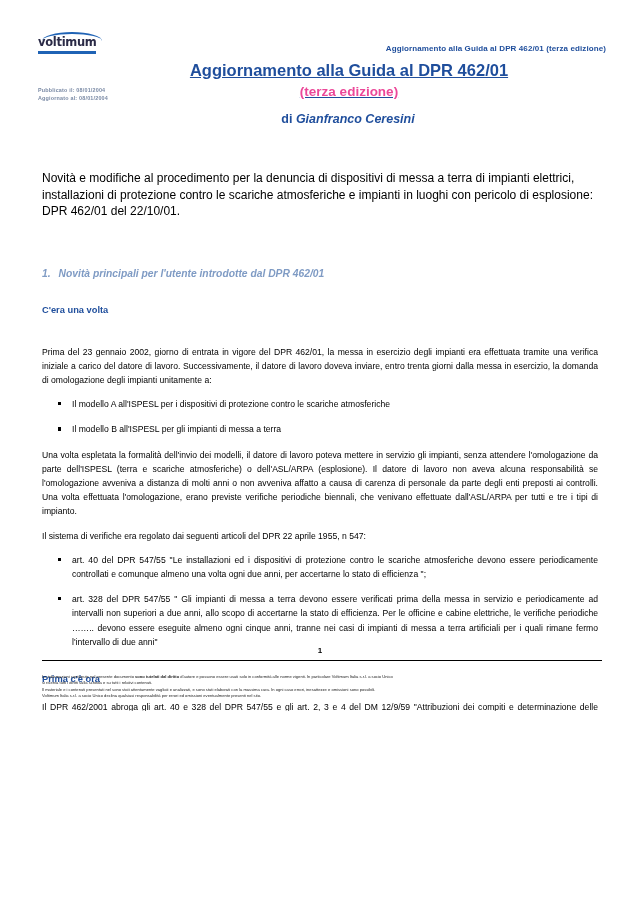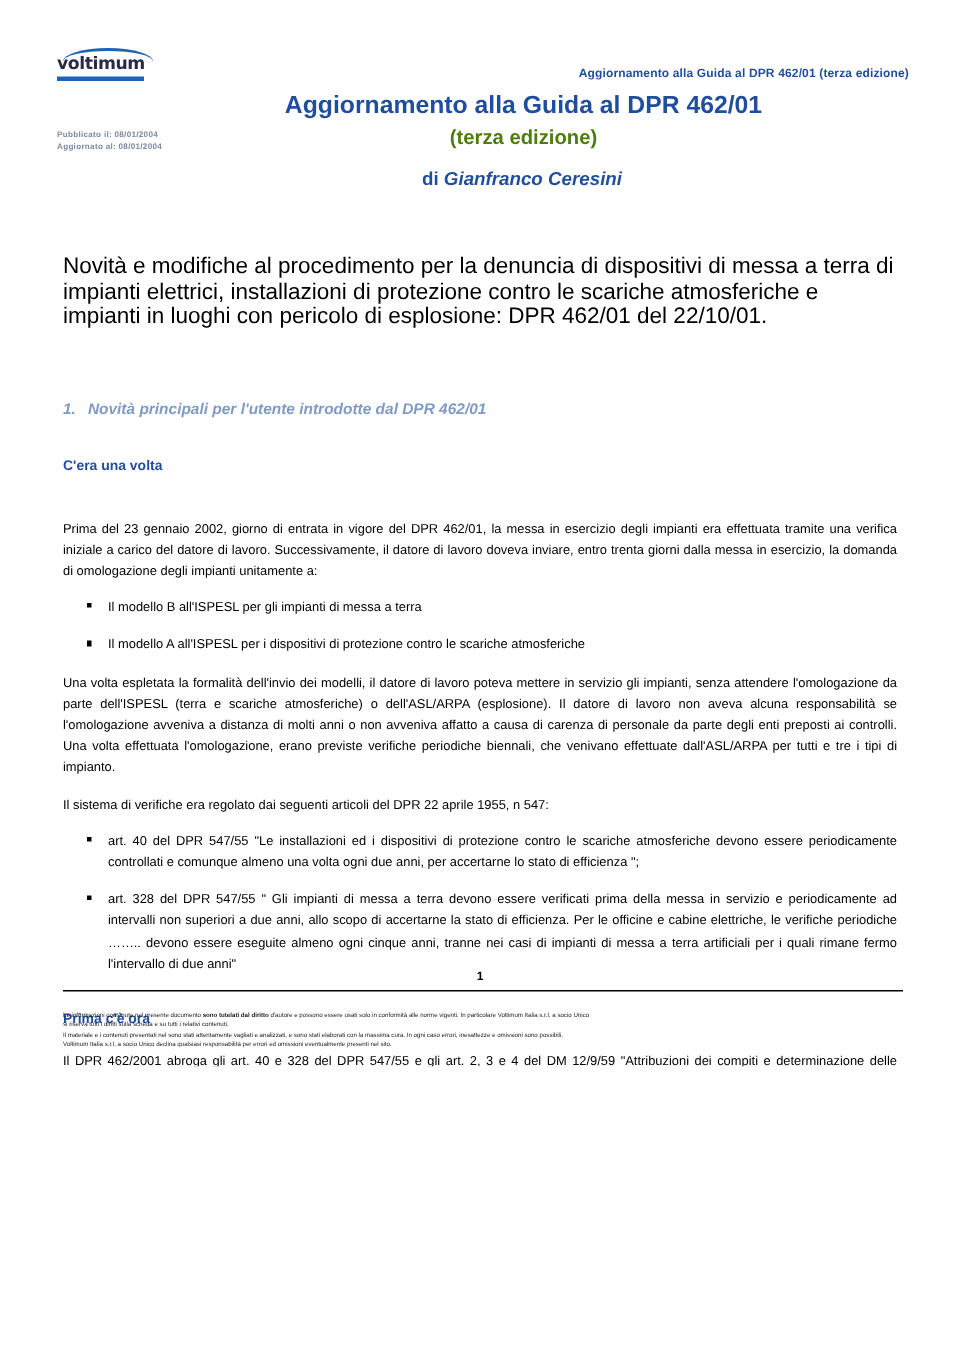--- a/index.html
+++ b/index.html
@@ -84,25 +84,26 @@
     position: absolute;
     left: 0;
     right: 0;
     top: 60px;
     text-align: center;
     padding-left: 58px;
     font-size: 16.5px;
     font-weight: bold;
     color: #1f4e9c;
     line-height: 21px;
+    text-decoration: underline;
   }
   .doc-subtitle {
     font-size: 13.5px;
     font-weight: bold;
-    color: #4d7c0f;
+    color: #ec4899;
   }
   .doc-author {
     position: absolute;
     left: 0;
     right: 0;
     top: 112px;
     text-align: center;
     padding-left: 56px;
     font-size: 12.5px;
     font-weight: bold;
@@ -122,21 +123,21 @@
 
   p.para {
     margin: 0 0 10px 0;
     font-size: 8.6px;
     line-height: 14.2px;
     text-align: justify;
     color: #000000;
   }
   p.intro {
     margin: 0;
-    font-size: 15px;
+    font-size: 12px;
     line-height: 16.5px;
     text-align: left;
   }
 
   .section-heading {
     font-size: 10.3px;
     font-weight: bold;
     color: #7f9bc4;
     margin: 0;
     font-style: italic;
@@ -254,22 +255,22 @@
 
     <div class="spacer-md"></div>
 
     <p class="sub-heading">C'era una volta</p>
 
     <div class="spacer-sm"></div>
 
     <p class="para">Prima del 23 gennaio 2002, giorno di entrata in vigore del DPR 462/01, la messa in esercizio degli impianti era effettuata tramite una verifica iniziale a carico del datore di lavoro. Successivamente, il datore di lavoro doveva inviare, entro trenta giorni dalla messa in esercizio, la domanda di omologazione degli impianti unitamente a:</p>
 
     <ul class="bullets">
+      <li><span class="sq"></span><span>Il modello A all'ISPESL per i dispositivi di protezione contro le scariche atmosferiche</span></li>
       <li><span class="sq"></span><span>Il modello B all'ISPESL per gli impianti di messa a terra</span></li>
-      <li><span class="sq"></span><span>Il modello A all'ISPESL per i dispositivi di protezione contro le scariche atmosferiche</span></li>
     </ul>
 
     <p class="para">Una volta espletata la formalità dell'invio dei modelli, il datore di lavoro poteva mettere in servizio gli impianti, senza attendere l'omologazione da parte dell'ISPESL (terra e scariche atmosferiche) o dell'ASL/ARPA (esplosione). Il datore di lavoro non aveva alcuna responsabilità se l'omologazione avveniva a distanza di molti anni o non avveniva affatto a causa di carenza di personale da parte degli enti preposti ai controlli. Una volta effettuata l'omologazione, erano previste verifiche periodiche biennali, che venivano effettuate dall'ASL/ARPA per tutti e tre i tipi di impianto.</p>
 
     <p class="para">Il sistema di verifiche era regolato dai seguenti articoli del DPR 22 aprile 1955, n 547:</p>
 
     <ul class="bullets tight">
       <li><span class="sq"></span><span>art. 40 del DPR 547/55 "Le installazioni ed i dispositivi di protezione contro le scariche atmosferiche devono essere periodicamente controllati e comunque almeno una volta ogni due anni, per accertarne lo stato di efficienza ";</span></li>
       <li><span class="sq"></span><span>art. 328 del DPR 547/55 " Gli impianti di messa a terra devono essere verificati prima della messa in servizio e periodicamente ad intervalli non superiori a due anni, allo scopo di accertarne la stato di efficienza. Per le officine e cabine elettriche, le verifiche periodiche …….. devono essere eseguite almeno ogni cinque anni, tranne nei casi di impianti di messa a terra artificiali per i quali rimane fermo l'intervallo di due anni"</span></li>
     </ul>

